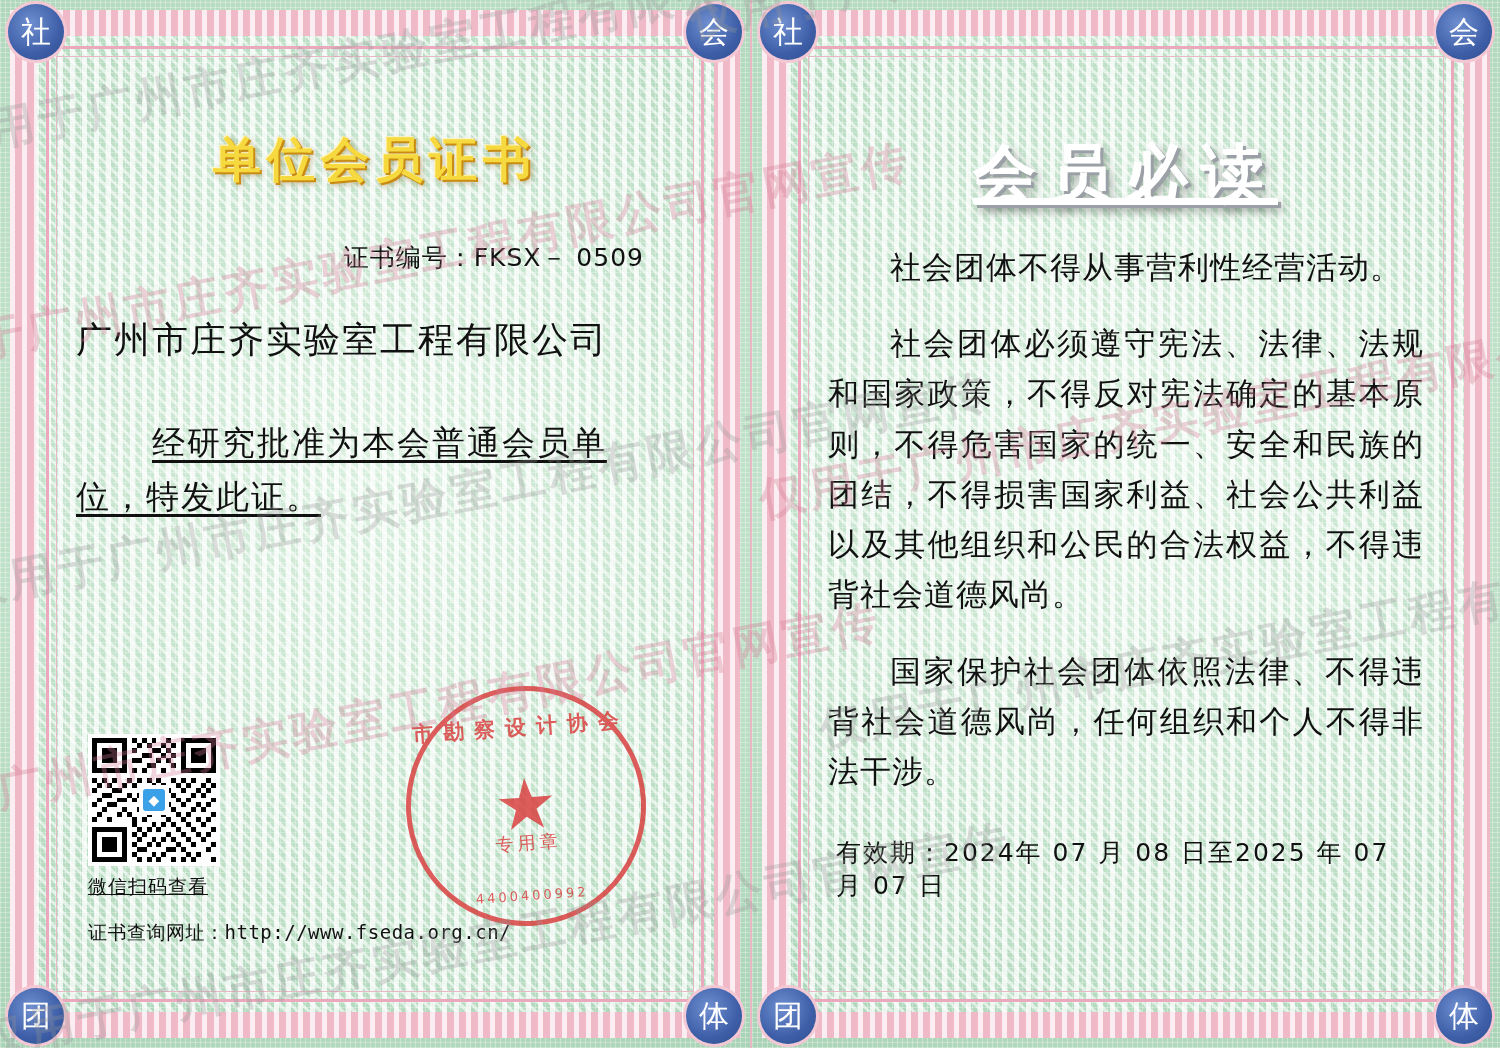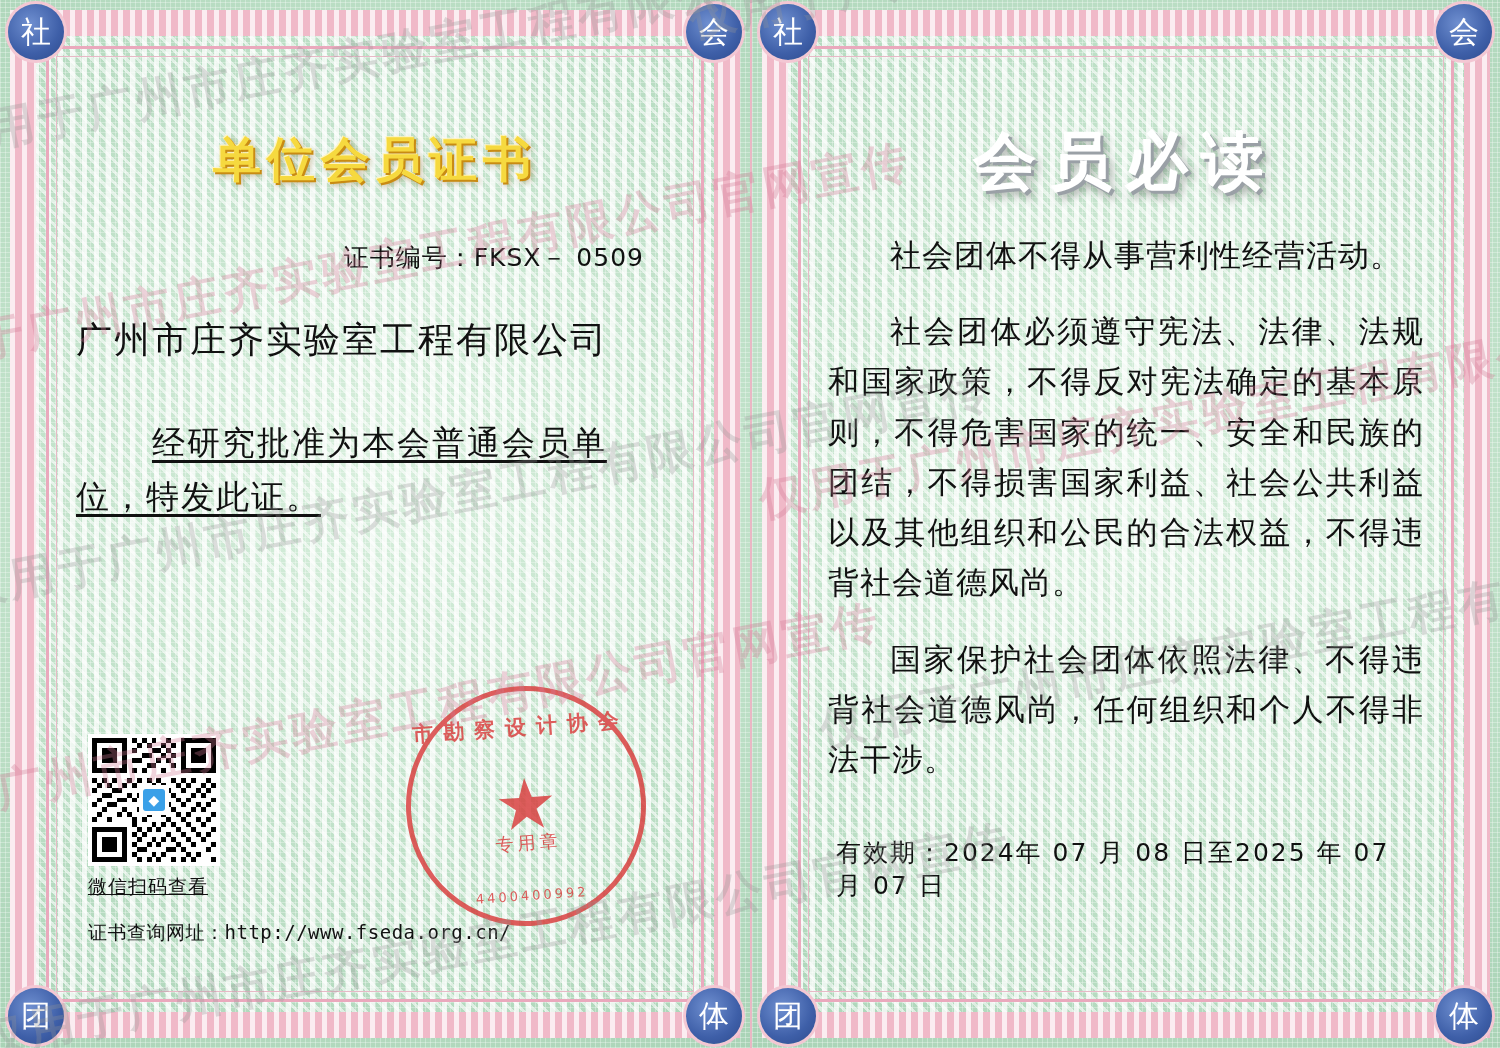--- a/index.html
+++ b/index.html
@@ -168,30 +168,31 @@
   .qr-caption{margin-top:8px;font-size:19px;color:#111;letter-spacing:1px;text-decoration:underline;}
   .qr-url{
     position:absolute;left:12px;bottom:26px;
     font-size:19px;color:#111;letter-spacing:.5px;
     font-family:"DejaVu Sans Mono","Liberation Mono",monospace;
   }
   .qr-url .label{font-family:"DejaVu Sans","Liberation Sans",sans-serif;}
 
   
   .must-title{
-    margin-top:44px;
+    margin-top:56px;
     text-align:center;
     font-size:62px;
     font-weight:bold;
     letter-spacing:14px;
     color:#ffffff;
     text-shadow:
       3px 3px 0 #9aa0a6,
       -1px -1px 0 #ffffff,
       5px 6px 10px rgba(60,70,60,.5);
+    text-decoration: underline;
   }
   .para{
     font-size:31px;
     line-height:1.62;
     color:#111;
     letter-spacing:1px;
     text-indent:62px;
     margin-top:26px;
     text-align:justify;
   }

